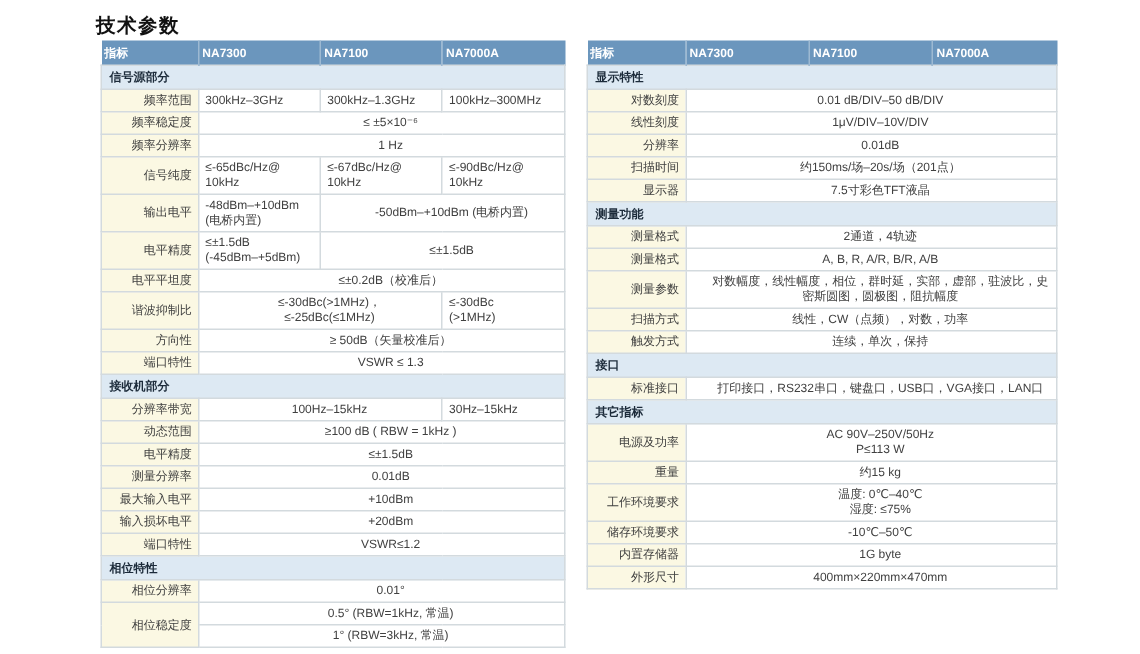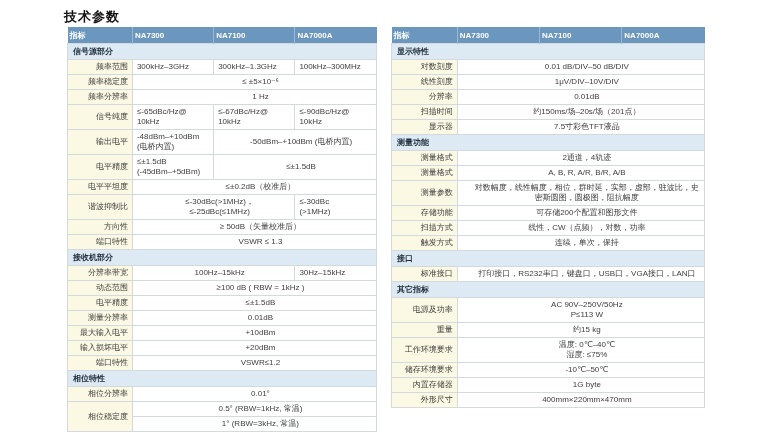--- a/index.html
+++ b/index.html
@@ -221,24 +221,20 @@
       </tr>
       <tr>
         <td class="label">测量格式</td>
         <td colspan="3" class="val-c">A, B, R, A/R, B/R, A/B</td>
       </tr>
       <tr>
         <td class="label">测量参数</td>
         <td colspan="3" class="val-c">对数幅度，线性幅度，相位，群时延，实部，虚部，驻波比，史密斯圆图，圆极图，阻抗幅度</td>
       </tr>
       <tr>
-        <td class="label">存储功能</td>
-        <td colspan="3" class="val-c">可存储200个配置和图形文件</td>
-      </tr>
-      <tr>
         <td class="label">扫描方式</td>
         <td colspan="3" class="val-c">线性，CW（点频），对数，功率</td>
       </tr>
       <tr>
         <td class="label">触发方式</td>
         <td colspan="3" class="val-c">连续，单次，保持</td>
       </tr>
       <tr>
         <td colspan="4" class="section">接口</td>
       </tr>

